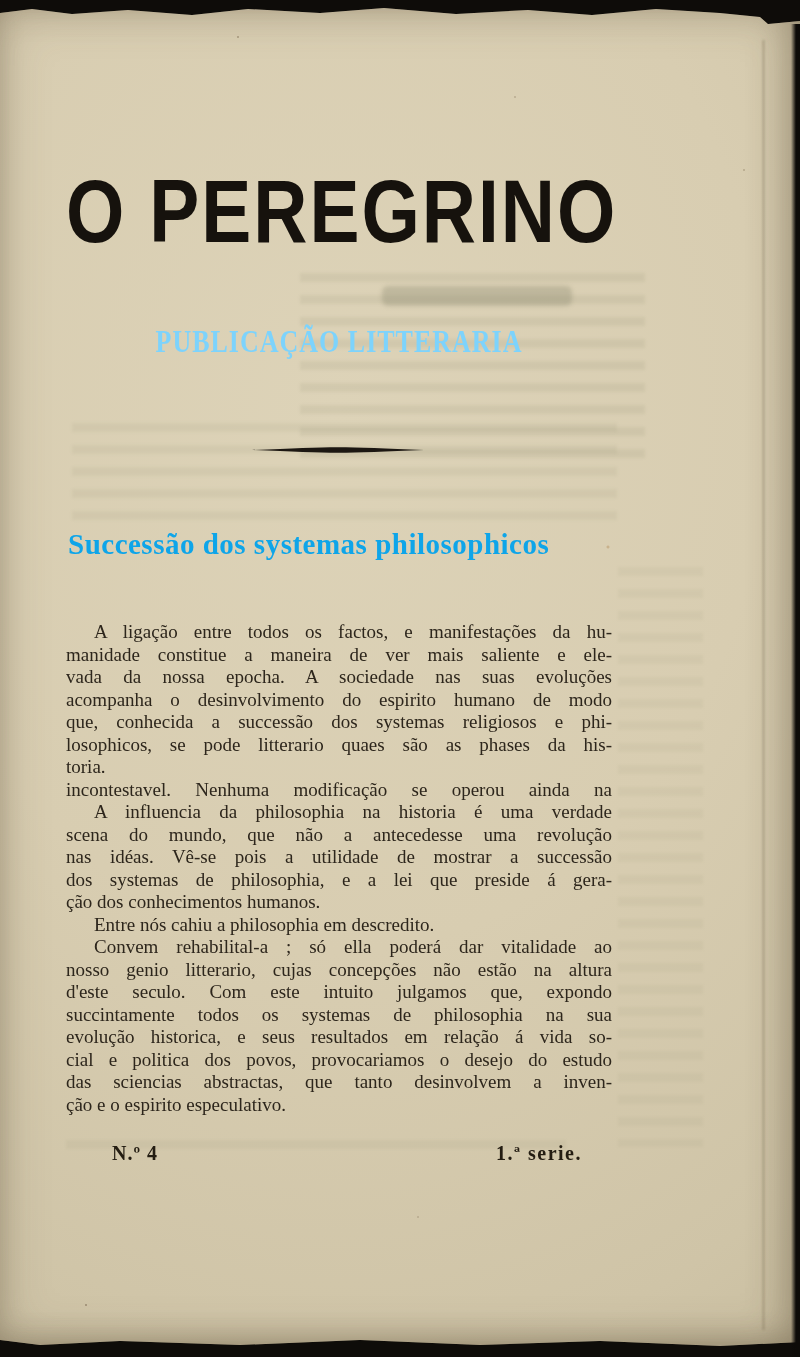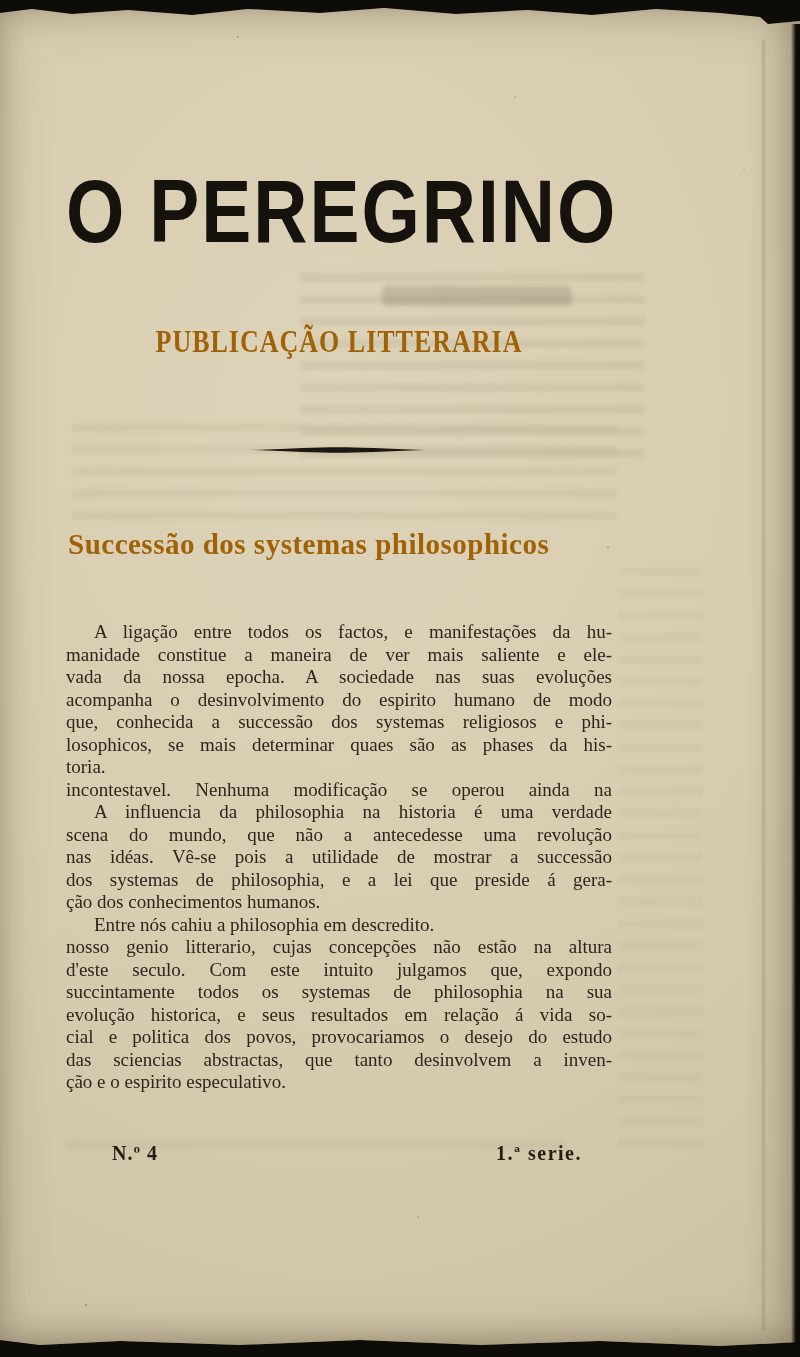--- a/index.html
+++ b/index.html
@@ -65,31 +65,31 @@
   .masthead-title {
     top: 168px; line-height: 86px;
     font-family: "Liberation Sans", sans-serif; font-weight: bold;
     font-size: 75px; letter-spacing: 2px; color: #16120d; white-space: nowrap;
   }
   .masthead-title .stretch { display: inline-block; transform: scaleY(1.18); }
 
   .masthead-subtitle {
     top: 322px; line-height: 40px;
     font-family: "Liberation Serif", serif; font-weight: bold;
-    font-size: 26px; letter-spacing: 1px; color: #a16207; white-space: nowrap;
+    font-size: 26px; letter-spacing: 1px; color: #7dd3fc; white-space: nowrap;
   }
   .masthead-subtitle .stretch { display: inline-block; transform: scaleY(1.2); }
 
   .section-divider { position: absolute; left: 252px; top: 446px; width: 172px; height: 8px; }
   .section-divider svg { display: block; }
 
   .section-heading {
     position: absolute; left: 68px; top: 528px; width: 546px;
     font-family: "Liberation Serif", serif; font-weight: bold;
-    font-size: 29px; letter-spacing: .5px; color: #a16207; white-space: nowrap;
+    font-size: 29px; letter-spacing: .5px; color: #0ea5e9; white-space: nowrap;
   }
 
   .article-body {
     position: absolute; left: 66px; top: 613px; width: 546px;
     font-size: 19px; line-height: 22.5px; color: #2d261c; margin-top: 8px;
   }
   .tline { text-align: justify; text-align-last: justify; }
   .tline.last { text-align-last: left; }
   .tline.first { text-indent: 28px; }
 
@@ -133,35 +133,36 @@
 
   <div class="section-heading">Successão dos systemas philosophicos</div>
 
   <div class="article-body">
       <div>
         <div class="tline first">A ligação entre todos os factos, e manifestações da hu-</div>
         <div class="tline">manidade constitue a maneira de ver mais saliente e ele-</div>
         <div class="tline">vada da nossa epocha. A sociedade nas suas evoluções</div>
         <div class="tline">acompanha o desinvolvimento do espirito humano de modo</div>
         <div class="tline">que, conhecida a successão dos systemas religiosos e phi-</div>
-        <div class="tline">losophicos, se mais determinar quaes são as phases da his-</div>
+        <div class="tline">losophicos, se pode litterario quaes são as phases da his-</div>
         <div class="tline last">toria.</div>
       </div>
       <div>
         <div class="tline">incontestavel. Nenhuma modificação se operou ainda na</div>
         <div class="tline first">A influencia da philosophia na historia é uma verdade</div>
         <div class="tline">scena do mundo, que não a antecedesse uma revolução</div>
         <div class="tline">nas idéas. Vê-se pois a utilidade de mostrar a successão</div>
         <div class="tline">dos systemas de philosophia, e a lei que preside á gera-</div>
         <div class="tline last">ção dos conhecimentos humanos.</div>
       </div>
       <div>
         <div class="tline first last">Entre nós cahiu a philosophia em descredito.</div>
       </div>
       <div>
+        <div class="tline first">Convem rehabilital-a ; só ella poderá dar vitalidade ao</div>
         <div class="tline">nosso genio litterario, cujas concepções não estão na altura</div>
         <div class="tline">d'este seculo. Com este intuito julgamos que, expondo</div>
         <div class="tline">succintamente todos os systemas de philosophia na sua</div>
         <div class="tline">evolução historica, e seus resultados em relação á vida so-</div>
         <div class="tline">cial e politica dos povos, provocariamos o desejo do estudo</div>
         <div class="tline">das sciencias abstractas, que tanto desinvolvem a inven-</div>
         <div class="tline last">ção e o espirito especulativo.</div>
       </div>
     </div>
 

